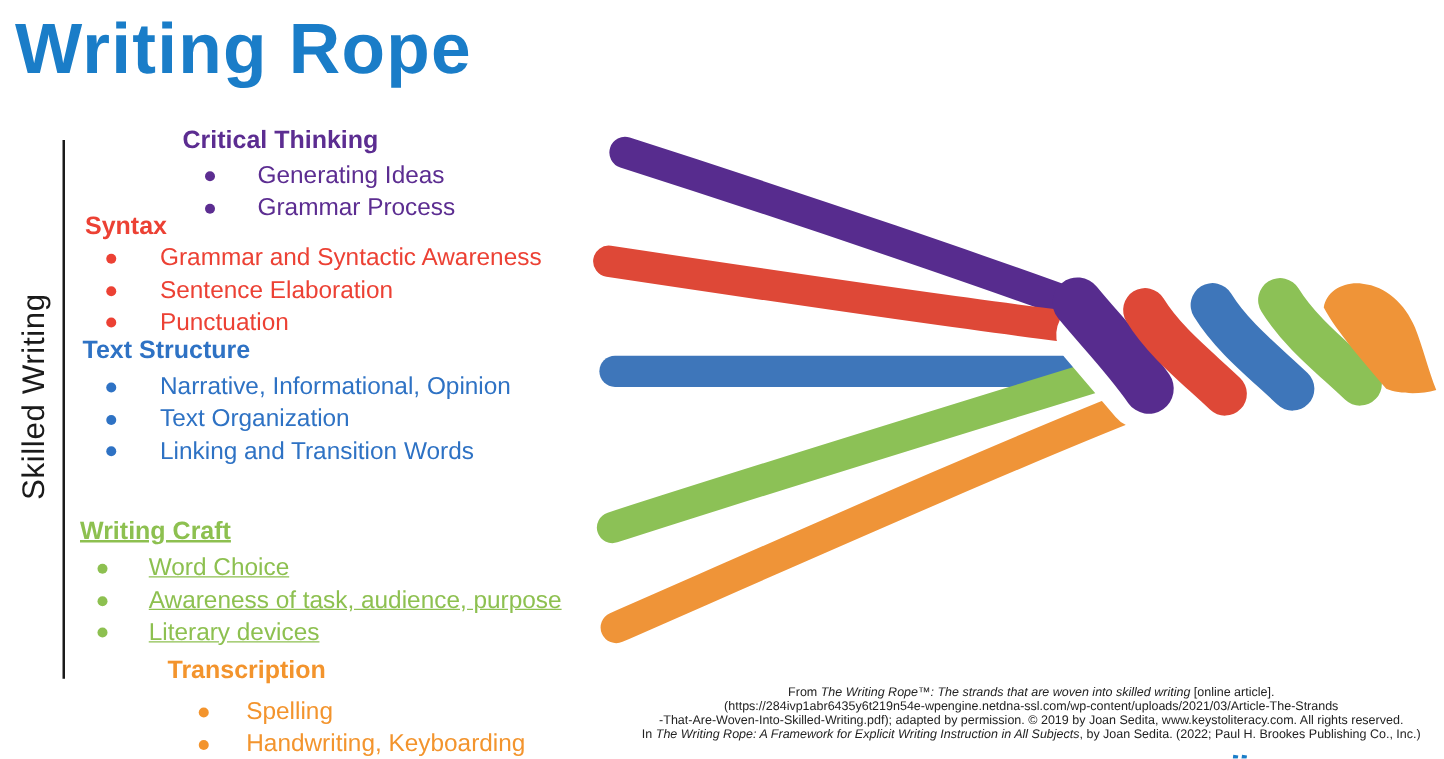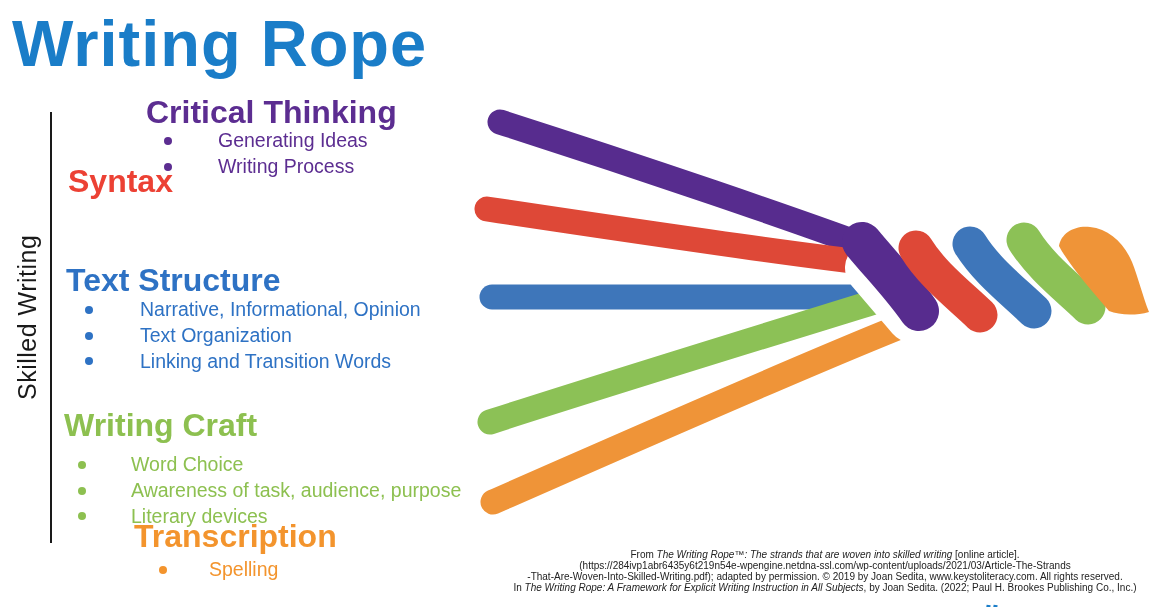--- a/index.html
+++ b/index.html
@@ -1,37 +1,37 @@
 <!DOCTYPE html>
 <html><head>
 <meta charset="utf-8">
 <style>
   html,body{margin:0;padding:0;background:#fff;}
   .page{position:relative;width:1155px;height:607px;background:#fff;overflow:hidden;
         font-family:"Liberation Sans","DejaVu Sans",sans-serif;}
 
-  .title{position:absolute;left:12px;top:8px;margin:0;font-size:65px;font-weight:bold;
+  .title{position:absolute;left:12px;top:8px;margin:0;font-size:57px;font-weight:bold;
          letter-spacing:1px;line-height:1.1;}
 
   .axis-line{position:absolute;left:50px;top:112px;width:2px;height:431px;background:#1a1a1a;}
 
   .side-label{position:absolute;left:13px;top:228px;height:172px;
               writing-mode:vertical-rl;transform:rotate(180deg);
               font-size:25px;color:#1a1a1a;white-space:nowrap;letter-spacing:.5px;}
 
   .section{position:absolute;}
-  .section h2{margin:0;font-size:32px;font-weight:bold;line-height:26px;white-space:nowrap;}
+  .section h2{margin:0;font-size:20px;font-weight:bold;line-height:26px;white-space:nowrap;}
   .section ul{list-style:none;padding:0;}
-  .section li{display:flex;align-items:center;height:25.7px;font-size:19.5px;white-space:nowrap;gap:12px;}
+  .section li{display:flex;align-items:center;height:25.7px;font-size:19.5px;white-space:nowrap;}
   .dot{flex:none;width:8px;height:8px;border-radius:50%;background:currentColor;}
 
   #sec-ct{left:146px;top:99px;}  #sec-ct ul{margin:3px 0 0 18px;} #sec-ct .dot{margin-right:34px;}
   #sec-sy{left:68px;top:168px;}  #sec-sy ul{margin:0 0 0 17px;}  #sec-sy .dot{margin-right:35px;}
   #sec-ts{left:66px;top:267px;}  #sec-ts ul{margin:4px 0 0 19px;} #sec-ts .dot{margin-right:35px;}
-  #sec-wc{left:64px;top:412px;}  #sec-wc ul{margin:14px 0 0 14px;} #sec-wc .dot{margin-right:33px;}
+  #sec-wc{left:64px;top:412px;text-decoration:underline;}  #sec-wc ul{margin:4px 0 0 14px;} #sec-wc .dot{margin-right:33px;}
   #sec-tr{left:134px;top:523px;} #sec-tr ul{margin:8px 0 0 25px;} #sec-tr .dot{margin-right:30px;}
 
   .rope{position:absolute;left:0;top:0;width:1155px;height:607px;}
 
   .citation{position:absolute;left:505px;top:549px;width:640px;text-align:center;
             font-size:10px;line-height:11px;color:#222;}
   .citation em{font-style:italic;}
 
   .blue-mark{position:absolute;left:986px;top:600px;width:18px;height:7px;overflow:hidden;}
   .blue-mark span{display:inline-block;width:4px;height:9px;margin-right:3px;
@@ -49,27 +49,41 @@
 
   <section class="section" id="sec-ct" style="color: rgb(92, 45, 145);">
     <h2>Critical Thinking</h2>
     <ul>
         <li>
           <span class="dot"></span>
           <span>Generating Ideas</span>
         </li>
         <li>
           <span class="dot"></span>
-          <span>Writing Process</span>
+          <span>Grammar Process</span>
         </li>
       </ul>
   </section>
 
   <section class="section" id="sec-sy" style="color: rgb(236, 65, 52);">
     <h2>Syntax</h2>
+    <ul>
+        <li>
+          <span class="dot"></span>
+          <span>Grammar and Syntactic Awareness</span>
+        </li>
+        <li>
+          <span class="dot"></span>
+          <span>Sentence Elaboration</span>
+        </li>
+        <li>
+          <span class="dot"></span>
+          <span>Punctuation</span>
+        </li>
+      </ul>
   </section>
 
   <section class="section" id="sec-ts" style="color: rgb(46, 114, 196);">
     <h2>Text Structure</h2>
     <ul>
         <li>
           <span class="dot"></span>
           <span>Narrative, Informational, Opinion</span>
         </li>
         <li>
@@ -101,20 +115,24 @@
       </ul>
   </section>
 
   <section class="section" id="sec-tr" style="color: rgb(243, 148, 45);">
     <h2>Transcription</h2>
     <ul>
         <li>
           <span class="dot"></span>
           <span>Spelling</span>
         </li>
+        <li>
+          <span class="dot"></span>
+          <span>Handwriting, Keyboarding</span>
+        </li>
       </ul>
   </section>
 
   <svg class="rope" viewBox="0 0 1155 607" fill="none">
 
     <path d="M 500 122 C 650 170 795 220 863 245" stroke-width="25" stroke-linecap="round" stroke="#572C8E"></path>
     <path d="M 487 209 C 620 229 800 256 880 264" stroke-width="25" stroke-linecap="round" stroke="#DE4837"></path>
     <path d="M 492 297 L 888 297" stroke-width="25" stroke-linecap="round" stroke="#3E76BA"></path>
     <path d="M 490 422 C 620 380 800 325 884 299" stroke-width="25" stroke-linecap="round" stroke="#8CC156"></path>
     <path d="M 493 502 C 630 442 810 362 912 322" stroke-width="25" stroke-linecap="round" stroke="#EF9438"></path>

